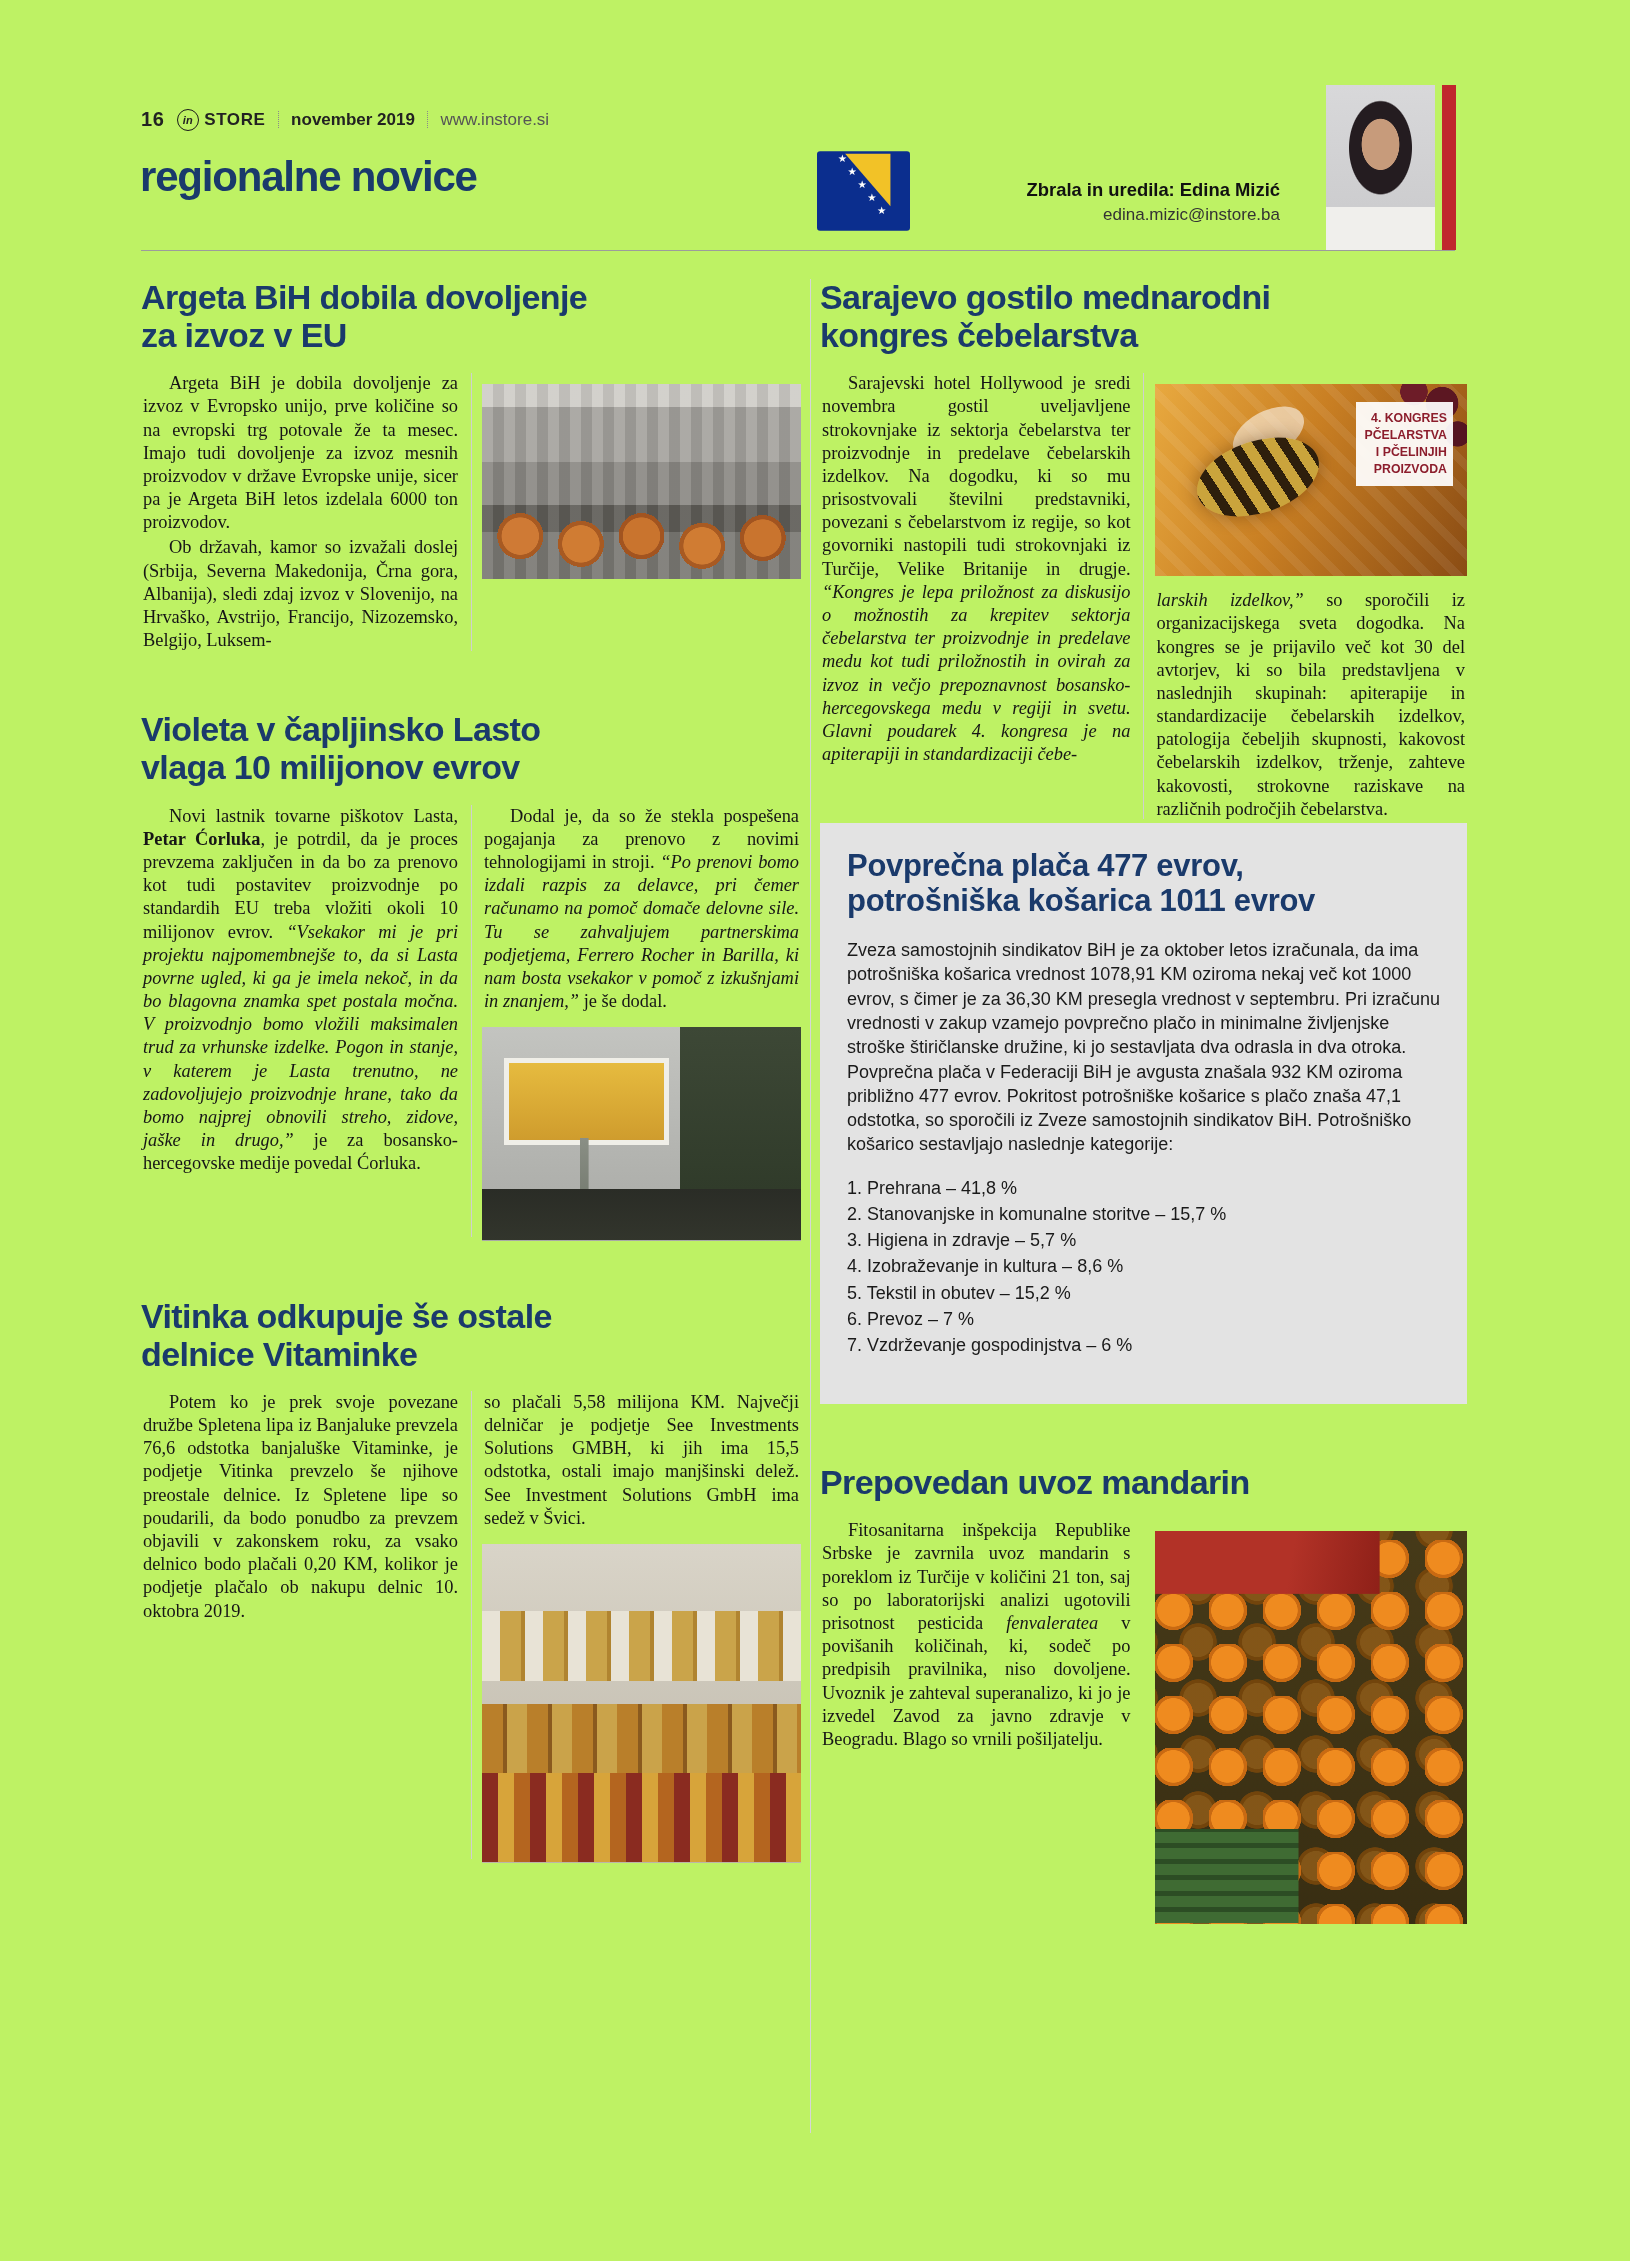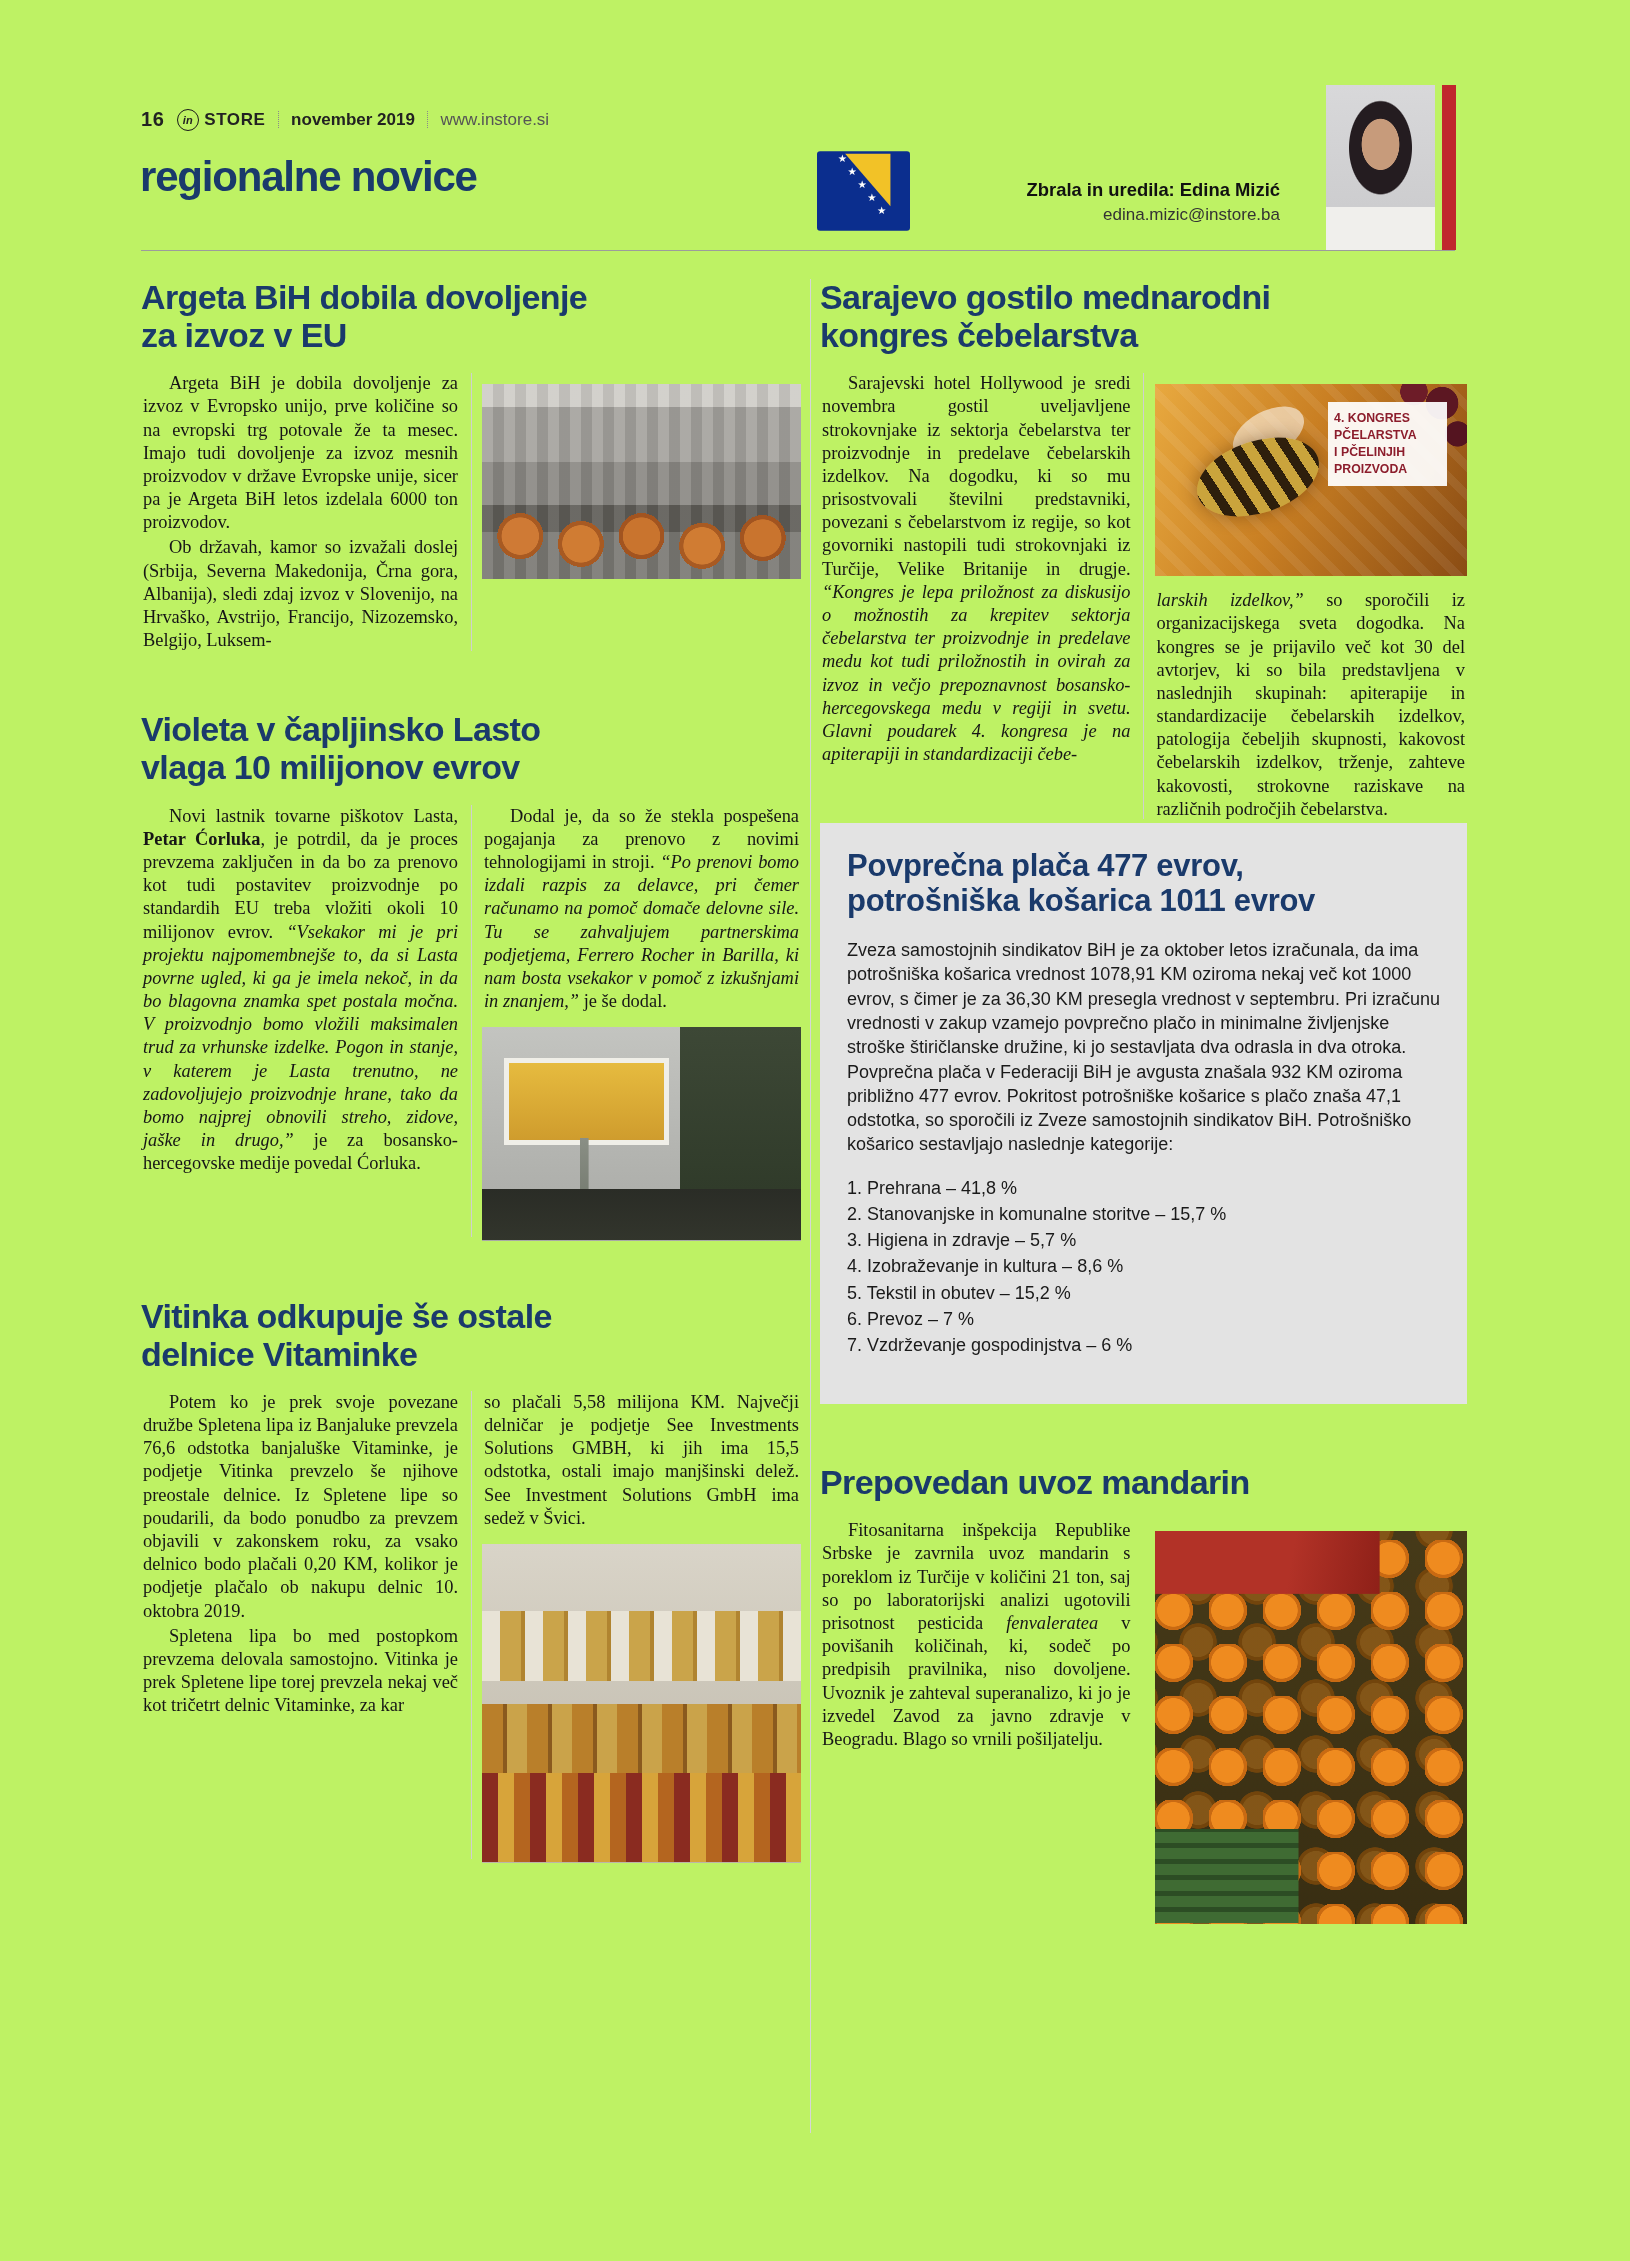--- a/index.html
+++ b/index.html
@@ -97,22 +97,22 @@
       radial-gradient(circle at 92% 10%, #5c1722 0 16px, transparent 16.6px),
       radial-gradient(circle at 83% 4%, #6d1c28 0 13.5px, transparent 14px),
       radial-gradient(circle at 97% 26%, #541420 0 12.3px, transparent 13px),
       repeating-linear-gradient(45deg, rgba(255,255,255,.07) 0 8.6px, transparent 8.6px 21px),
       linear-gradient(115deg, #e8a93f 0%, #c97f23 45%, #8a4c14 100%); }
   .bee-body { position:absolute; left:13%; top:30%; width:126px; height:72px; border-radius:50%;
     background:repeating-linear-gradient(75deg, #2e1f0c 0 9.8px, #caa43c 9.8px 21px);
     transform:rotate(-18deg); box-shadow:0 0 18.4px rgba(60,30,0,.4); }
   .bee-wing { position:absolute; left:24%; top:14%; width:77px; height:44px; border-radius:50%;
     background:rgba(255,255,255,.55); transform:rotate(-28deg); }
-  .bee-label { position:absolute; right:20px; top:18.4px; width:119px; padding:8.6px 6.1px;
-    background:rgba(255,255,255,.93); text-align:left; display:flex; flex-direction:column; gap:2.5px;
+  .bee-label { position:absolute; right:14px; top:18.4px; width:97px; padding:8.6px 6.1px;
+    background:rgba(255,255,255,.93); text-align:right; display:flex; flex-direction:column; gap:2.5px;
     font-family:"Liberation Sans", sans-serif; font-weight:bold; font-size:12.3px; line-height:1.2;
     color:#8c1d2c; }
 
   .mandarin-photo { height:393px; margin-top:0;
     background:
       repeating-linear-gradient(0deg, #3f6b33 0 11px, #2c4d24 11px 16px) 0 100% / 46% 24% no-repeat,
       linear-gradient(100deg, #b23227 60%, #8e2018) 0 0 / 72% 16% no-repeat,
       radial-gradient(circle 21px at 18.4px 18.4px, #ef8b1f 0 16px, #c96a12 16.6px 19.6px, rgba(40,30,5,.55) 20px) 0 61px / 54px 52px repeat,
       radial-gradient(circle 18.4px at 37px 31px, #f29a2e 0 14.7px, #cd7314 15.3px 18.4px, transparent 19px) 6.1px 80px / 59px 56px repeat,
       linear-gradient(#6b5c30,#4c4122); }
@@ -211,21 +211,20 @@
     </article>
 
     <article class="article">
       <h2 class="headline">
         <span>Vitinka odkupuje še ostale</span><br>
         <span>delnice Vitaminke</span>
       </h2>
       <div class="cols divided">
         <div class="tcol">
           <p class="ind">Potem ko je prek svoje povezane družbe Spletena lipa iz Banjaluke prevzela 76,6 odstotka banjaluške Vitaminke, je podjetje Vitinka prevzelo še njihove preostale delnice. Iz Spletene lipe so poudarili, da bodo ponudbo za prevzem objavili v zakonskem roku, za vsako delnico bodo plačali 0,20 KM, kolikor je podjetje plačalo ob nakupu delnic 10. oktobra 2019.</p>
-          <p class="ind">Spletena lipa bo med postopkom prevzema delovala samostojno. Vitinka je prek Spletene lipe torej prevzela nekaj več kot tričetrt delnic Vitaminke, za kar</p>
         </div>
         <div class="tcol">
           <p>so plačali 5,58 milijona KM. Največji delničar je podjetje See Investments Solutions GMBH, ki jih ima 15,5 odstotka, ostali imajo manjšinski delež. See Investment Solutions GmbH ima sedež v Švici.</p>
           <figure class="photo vitinka-photo"></figure>
         </div>
       </div>
     </article>
 
   </section>
 

